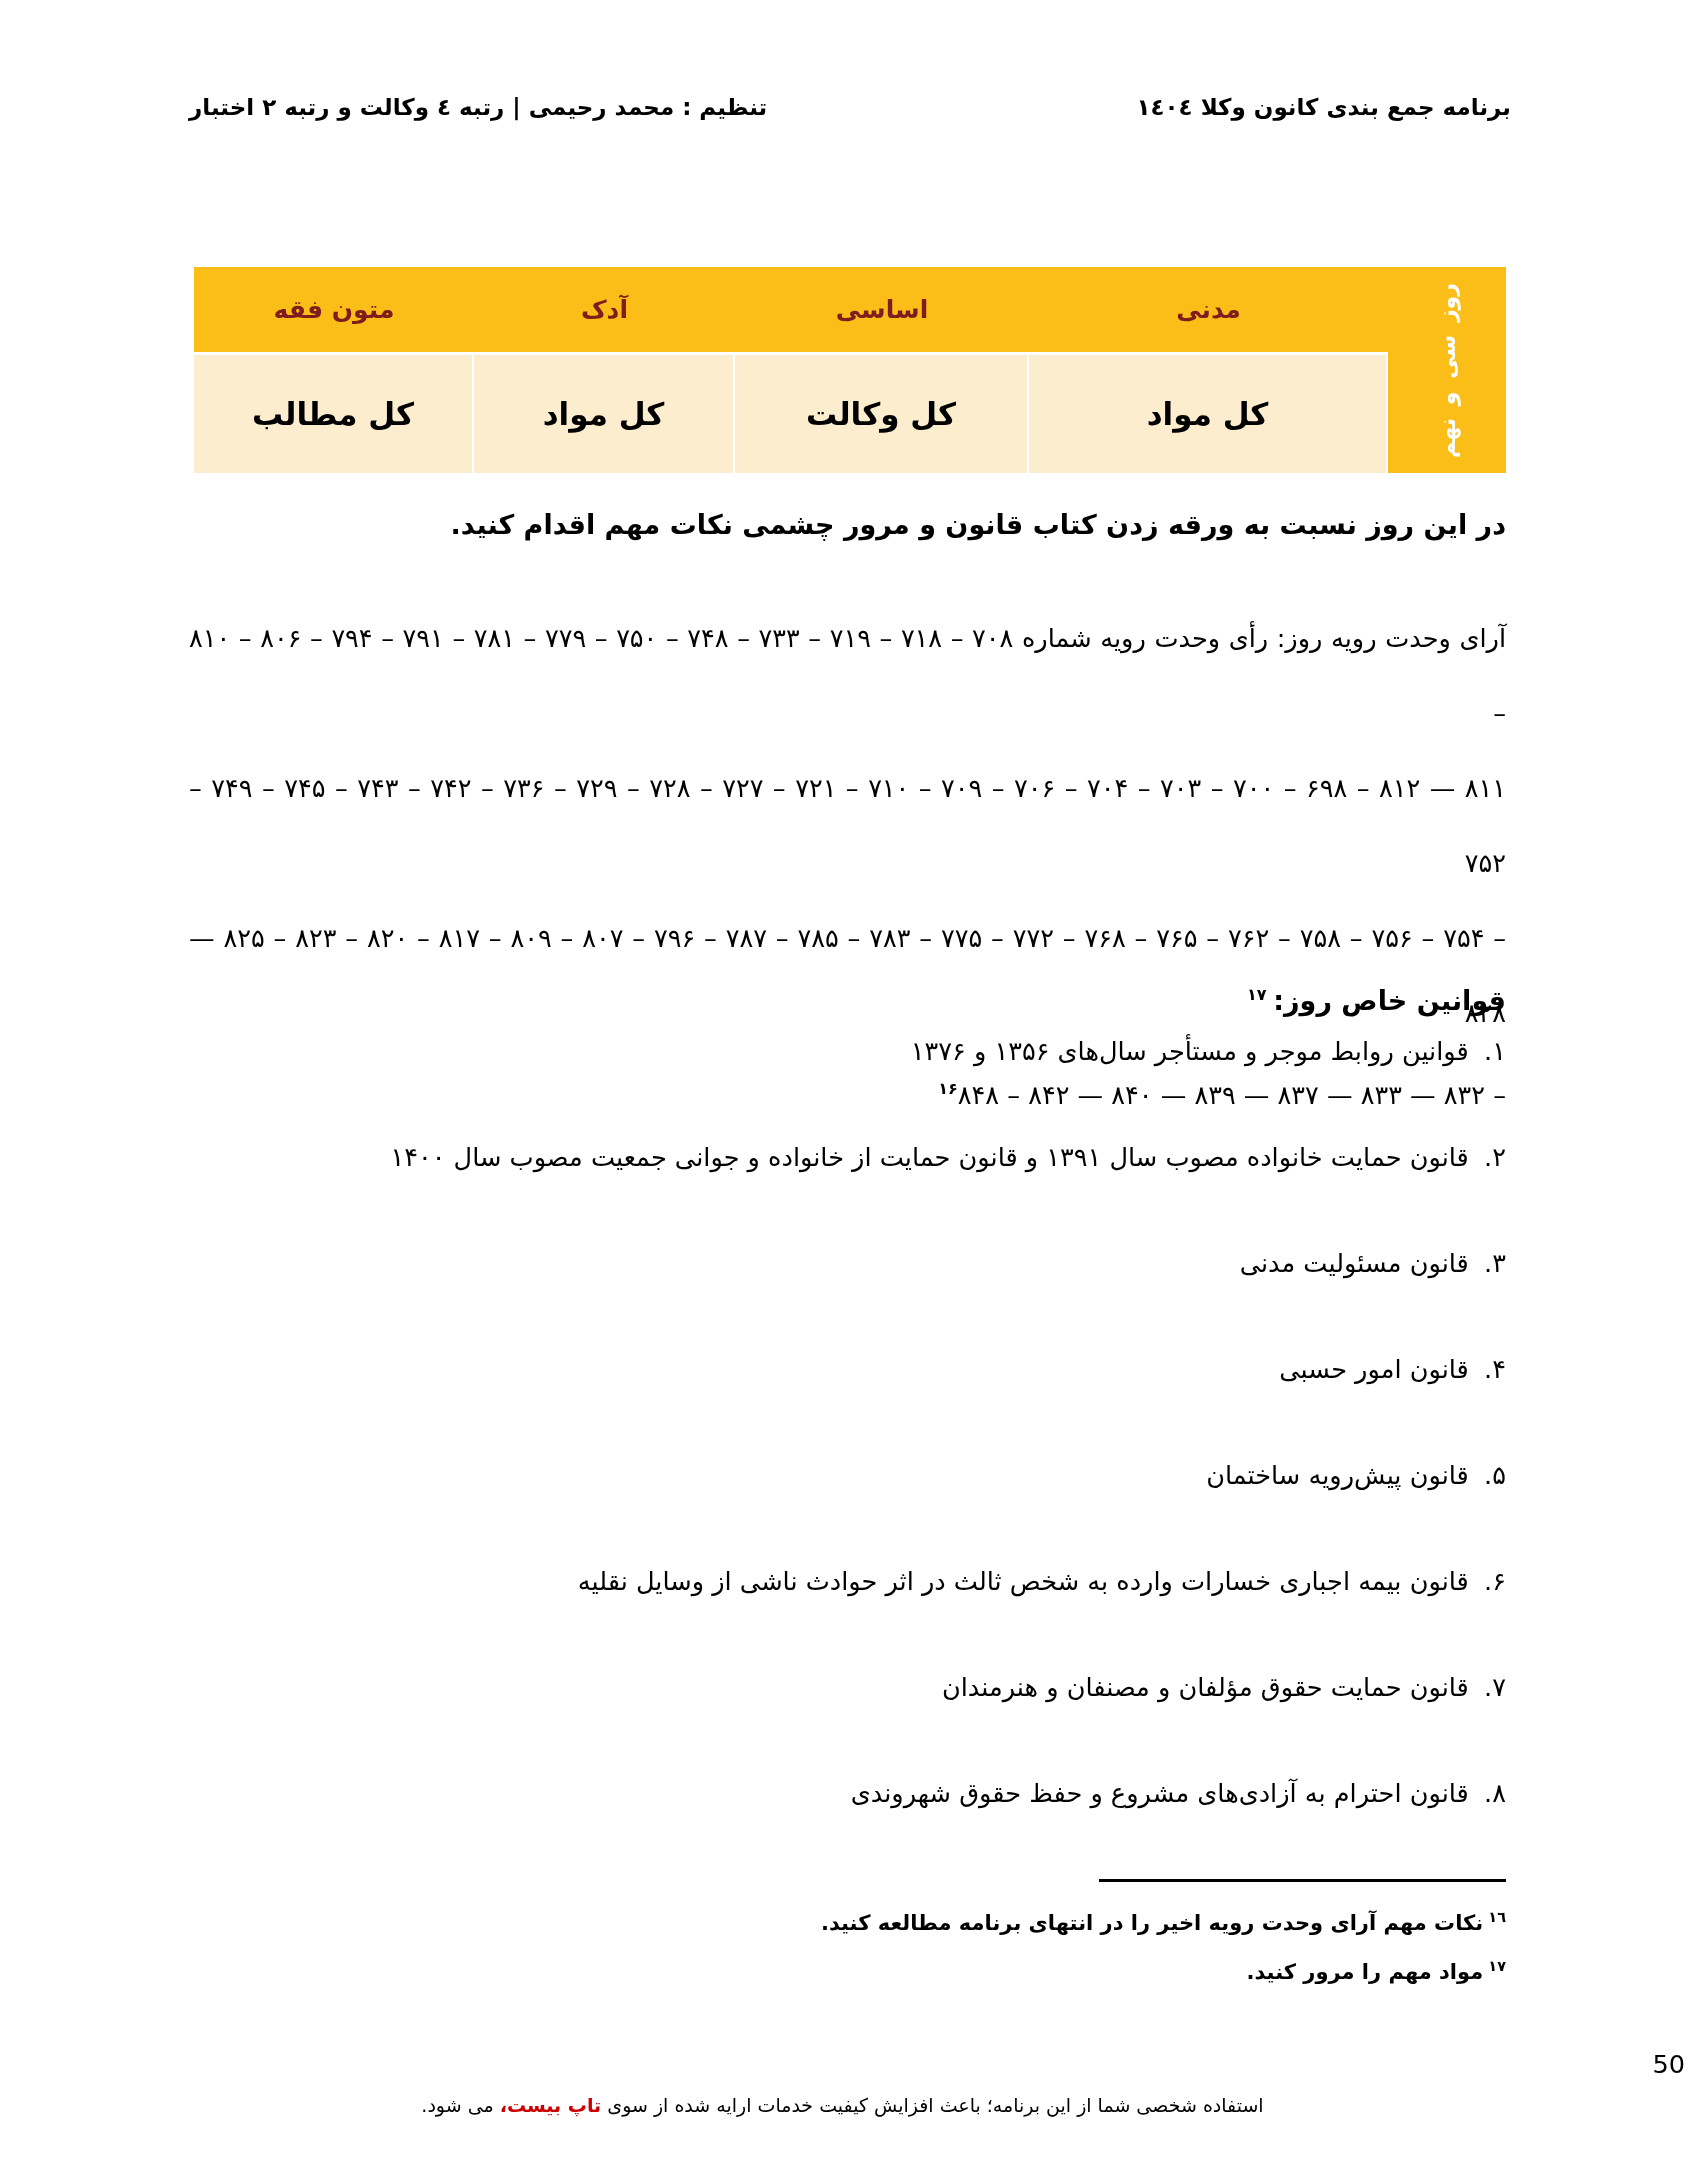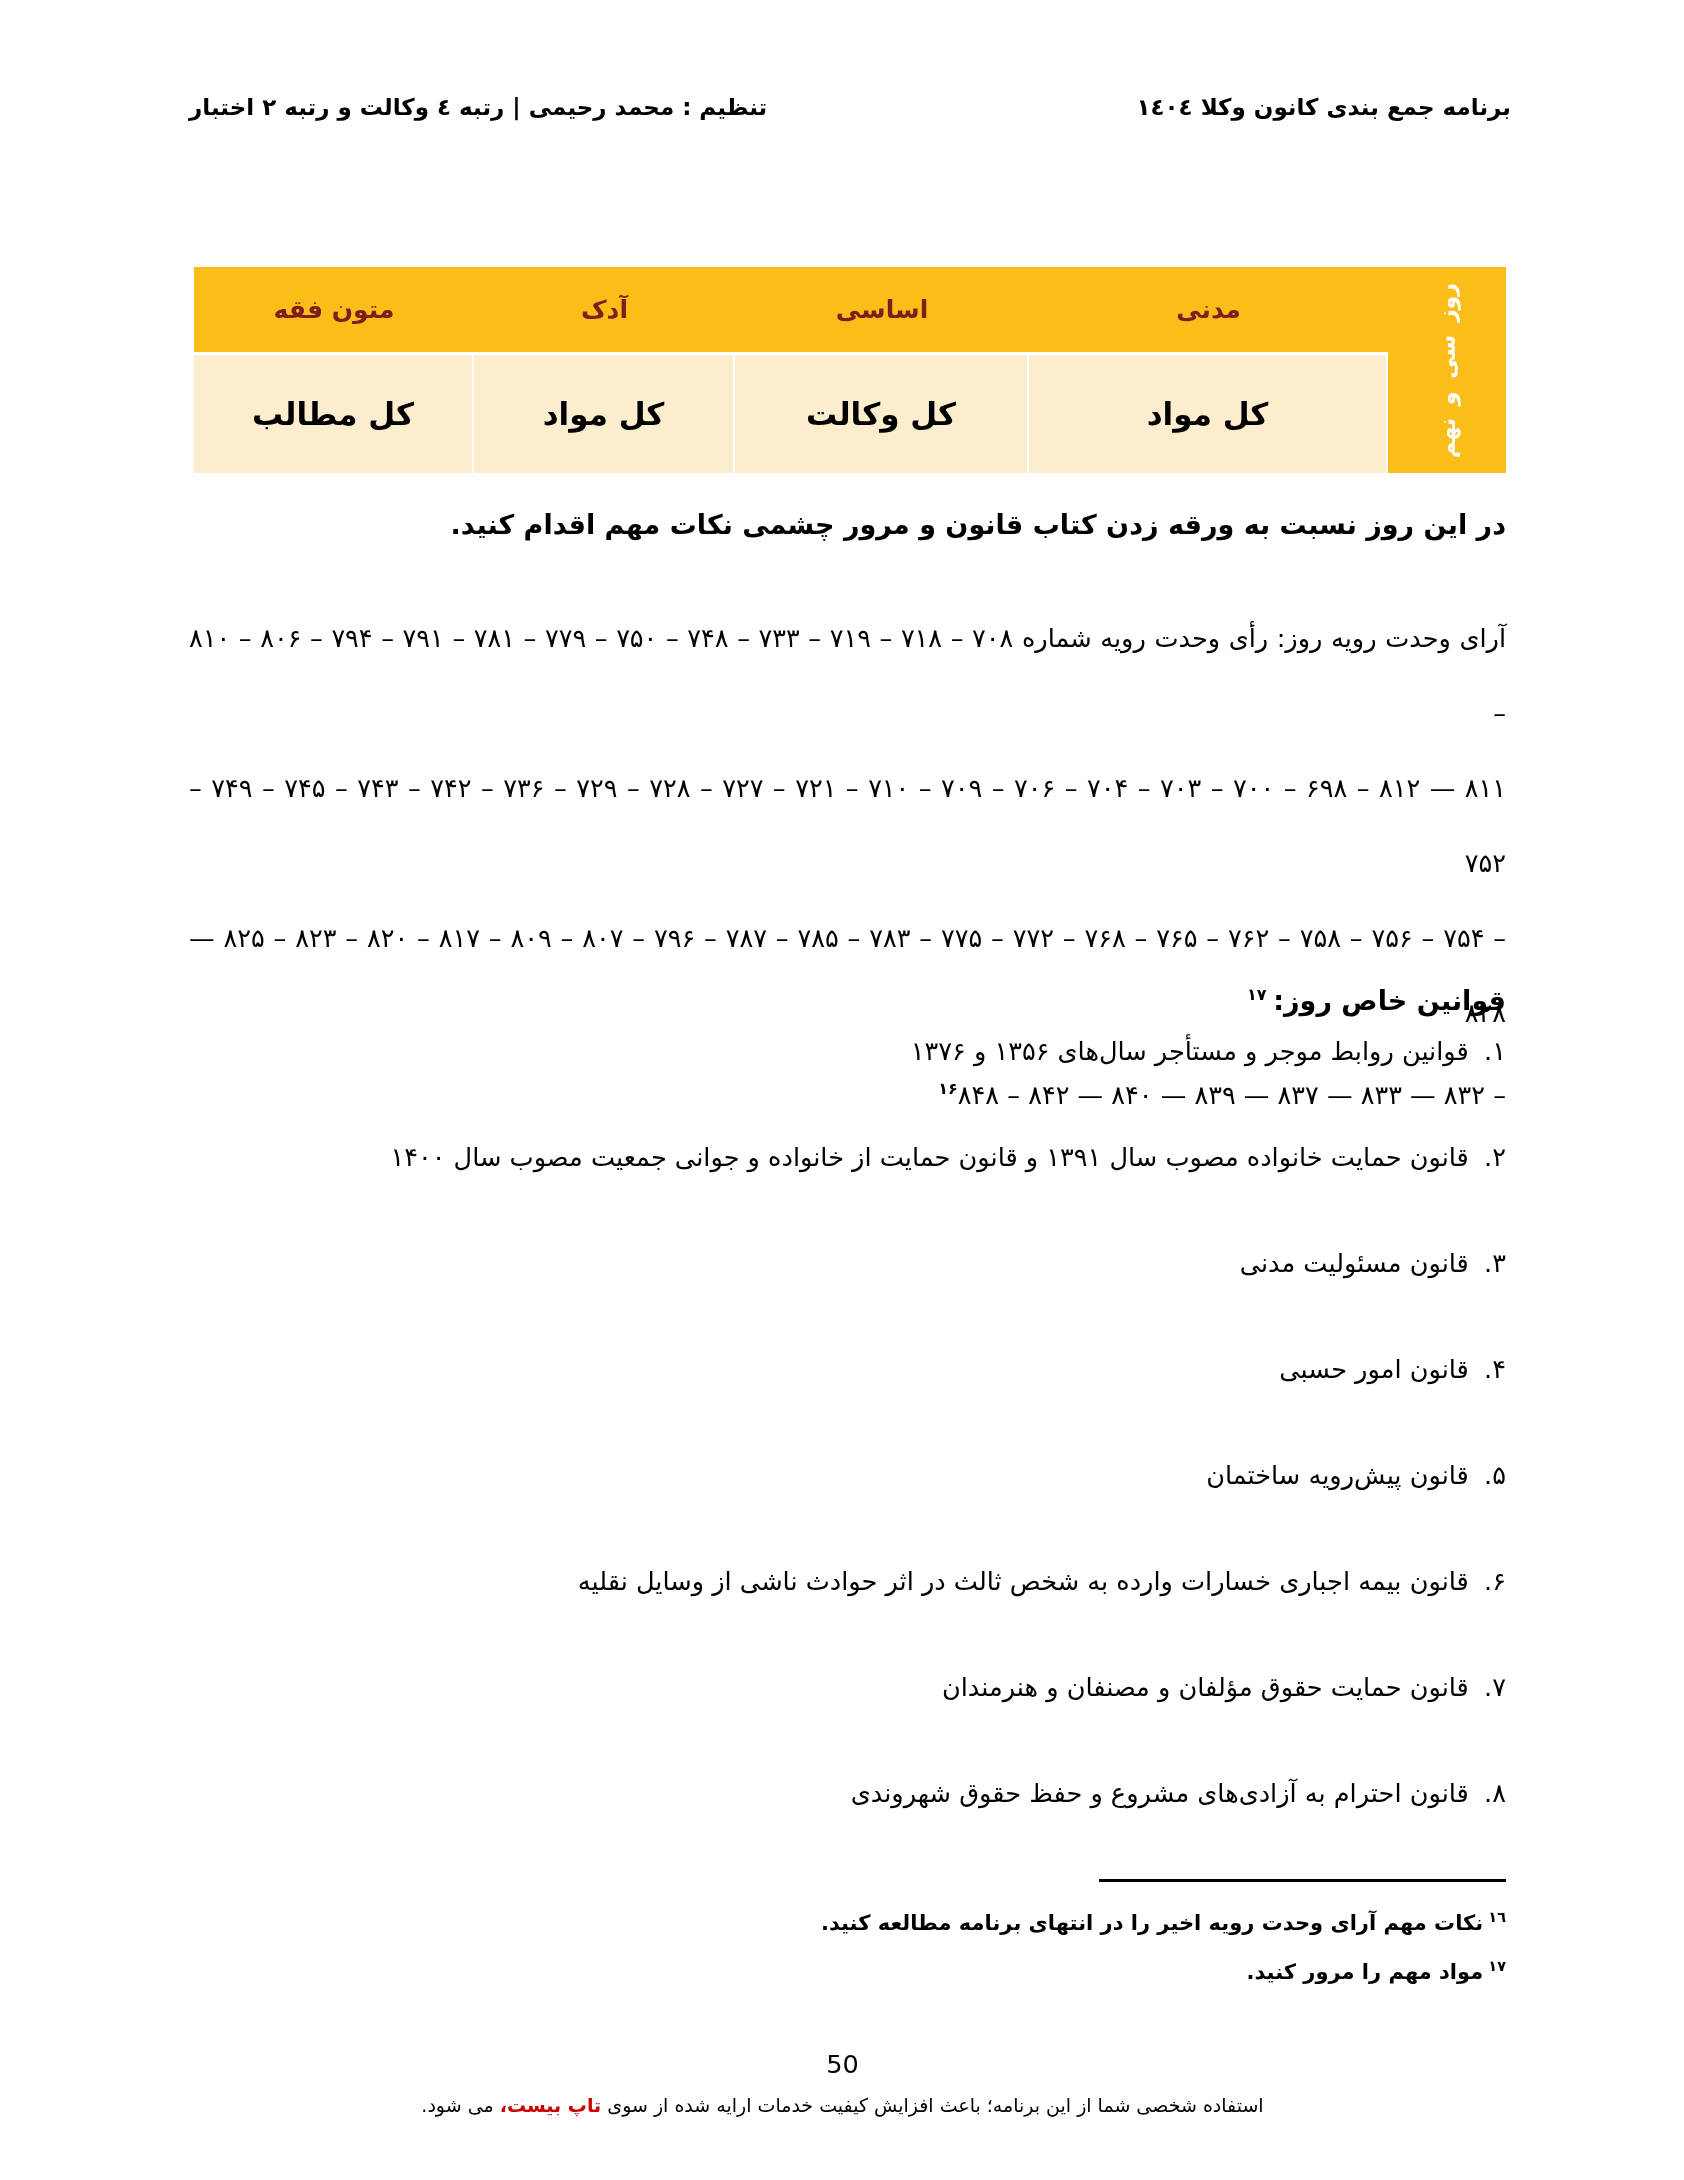--- a/index.html
+++ b/index.html
@@ -50,21 +50,21 @@
   .law-item{line-height:41px;margin-bottom:65px;text-align:right;}
   .law-num{display:inline-block;margin-inline-end:15.3px;}
 
   
   .fn-sep{top:1879px;right:179px;width:407px;height:3.4px;background:#000;}
   .footnotes{top:1896px;right:179px;left:189px;font-size:21px;font-weight:bold;}
   .fn-line{line-height:43px;text-align:right;}
   .fn-line sup{margin-inline-end:5.1px;font-size:14.5px;}
 
   
-  .pageno{top:2049px;left:0;right:0;text-align:center;font-size:25.6px;direction:ltr;}
+  .pageno{top:2049px;left:0;right:0;text-align:right;font-size:25.6px;direction:ltr;}
   .footer{top:2094px;left:0;right:0;text-align:center;font-size:19px;}
   .brand{color:var(--brand-red);font-weight:bold;}
 </style>
 </head>
 <body>
 
 <div>
 
   <div class="abs hdr">
     <div>برنامه جمع بندی کانون وکلا ١٤٠٤</div>

